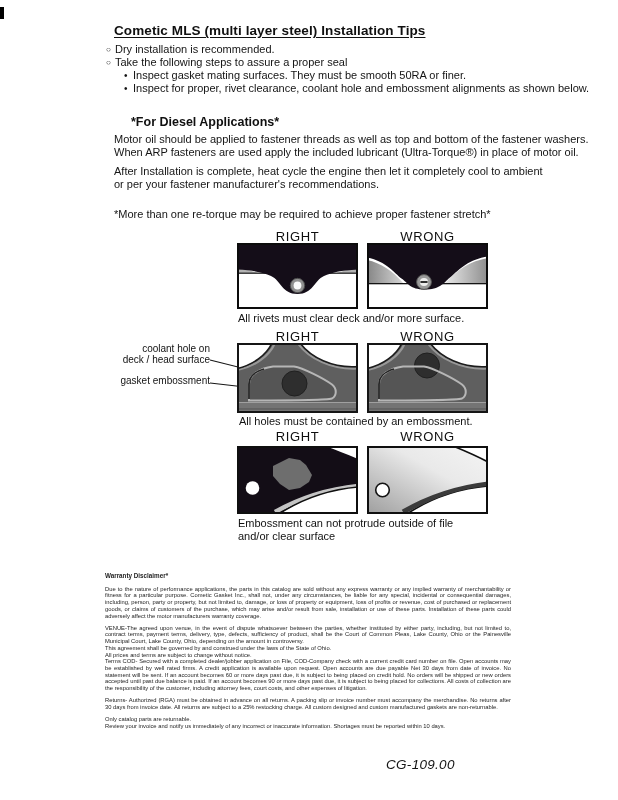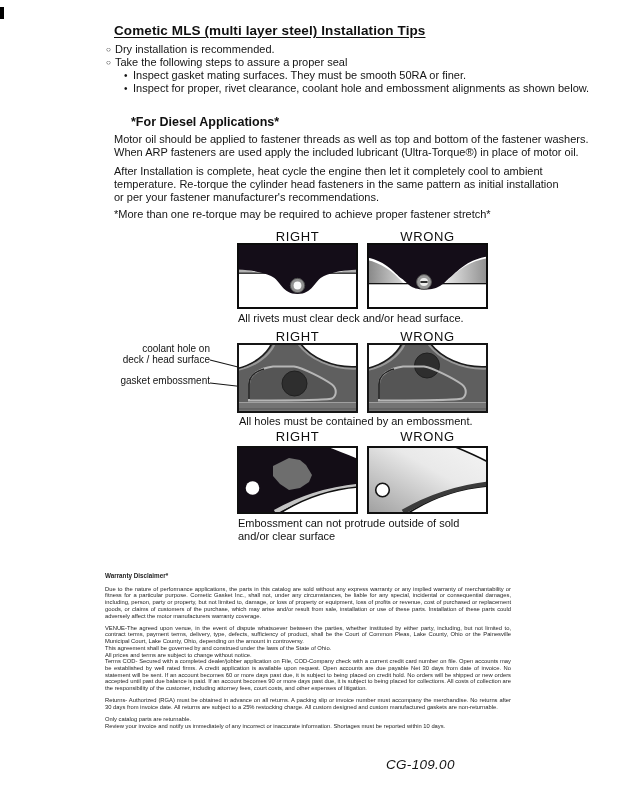--- a/index.html
+++ b/index.html
@@ -75,21 +75,20 @@
 
   <div class="abs" id="diesel-heading">*For Diesel Applications*</div>
 
   <div class="abs body-para" id="diesel-p1">
     <span class="line">Motor oil should be applied to fastener threads as well as top and bottom of the fastener washers.</span>
     <span class="line">When ARP fasteners are used apply the included lubricant (Ultra-Torque®) in place of motor oil.</span>
   </div>
 
   <div class="abs body-para" id="diesel-p2">
     <span class="line">After Installation is complete, heat cycle the engine then let it completely cool to ambient</span>
-    <span class="line">temperature. Re-torque the cylinder head fasteners in the same pattern as initial installation</span>
     <span class="line">or per your fastener manufacturer's recommendations.</span>
   </div>
 
   <div class="abs body-para" id="diesel-note">*More than one re-torque may be required to achieve proper fastener stretch*</div>
 
   <div class="abs rw-label" id="r1-right-label">RIGHT</div>
   <div class="abs rw-label" id="r1-wrong-label">WRONG</div>
 
   <div class="abs panel" id="r1-right">
     <svg width="121" height="66" viewBox="0 0 121 66">
@@ -121,21 +120,21 @@
       <path d="M121,15 C103,18 90,27 78,40 L121,40 Z" fill="url(#r1wR)"></path>
       <rect x="0" y="40" width="121" height="1.3" fill="#141414"></rect>
       <path d="M0,0 H121 V13.5 C102,16 93,26 83,34.5 C76,40.5 73,46.5 57.5,46.5 C43,46.5 41,40 34.5,35.5 C27,30 20,18.5 0,14.5 Z" fill="#140d18"></path>
       <circle cx="57" cy="39" r="7.4" fill="#9a9a9a" stroke="#555555" stroke-width="1"></circle>
       <circle cx="57" cy="39" r="4.1" fill="#ededed"></circle>
       <rect x="53.2" y="38.1" width="7.6" height="1.9" rx="0.9" fill="#2f2f2f"></rect>
       <rect x="1" y="1" width="119" height="64" fill="none" stroke="#0c0c0c" stroke-width="2"></rect>
     </svg>
   </div>
 
-  <div class="abs caption" id="caption-row1">All rivets must clear deck and/or head surface.</div>
+  <div class="abs caption" id="caption-row1">All rivets must clear deck and/or more surface.</div>
 
   <div class="abs rw-label" id="r2-right-label">RIGHT</div>
   <div class="abs rw-label" id="r2-wrong-label">WRONG</div>
 
   <div class="abs diag-label" id="label-coolant">
     <span class="line">coolant hole on</span>
     <span class="line">deck / head surface</span>
   </div>
   <div class="abs diag-label" id="label-embossment">gasket embossment</div>
 
@@ -216,21 +215,21 @@
       </defs>
       <rect x="0" y="0" width="121" height="68" fill="#ffffff"></rect>
       <path d="M0,0 H86 C97,4.5 109,9.5 121,16 V40 C93,42.5 64,52 40,68 L0,68 Z" fill="url(#r3wg)" stroke="#101010" stroke-width="1.6"></path>
       <path d="M36,66 C62,51 92,41.5 121,38" stroke="#3b3b3b" stroke-width="5" fill="none" clip-path="url(#r3wclip)"></path>
       <circle cx="15.5" cy="44" r="6.8" fill="#ffffff" stroke="#141414" stroke-width="1.6"></circle>
       <rect x="1" y="1" width="119" height="66" fill="none" stroke="#0f0f0f" stroke-width="2"></rect>
     </svg>
   </div>
 
   <div class="abs caption" id="caption-row3">
-    <span class="line">Embossment can not protrude outside of sold</span>
+    <span class="line">Embossment can not protrude outside of file</span>
     <span class="line">and/or clear surface</span>
   </div>
 
   <div class="abs" id="disclaimer">
     <div id="disclaimer-heading">Warranty Disclaimer*</div>
     <p class="d-para">Due to the nature of performance applications, the parts in this catalog are sold without any express warranty or any implied warranty of merchantability or fitness for a particular purpose.  Cometic Gasket Inc., shall not, under any circumstances, be liable for any special, incidental or consequential damages, including, person, party or property, but not limited to, damage, or loss of property or equipment, loss of profits or revenue, cost of purchased or replacement goods, or claims of customers of the purchase, which may arise and/or result from sale, installation or use of these parts.  Installation of these parts could adversely affect the motor manufacturers warranty coverage.</p>
     <p class="d-para tight">VENUE-The agreed upon venue, in the event of dispute whatsoever between the parties, whether instituted by either party, including, but not limited to, contract terms, payment terms, delivery, type, defects, sufficiency of product, shall be the Court of Common Pleas, Lake County, Ohio or the Painesville Municipal Court, Lake County, Ohio, depending on the amount in controversy.</p>
     <p class="d-para d-line">This agreement shall be governed by and construed under the laws of the State of Ohio.</p>
     <p class="d-para d-line">All prices and terms are subject to change without notice.</p>
     <p class="d-para">Terms COD- Secured with a completed dealer/jobber application on File, COD-Company check with a current credit card number on file.  Open accounts may be established by well rated firms.  A credit application is available upon request.  Open accounts are due payable Net 30 days from date of invoice.  No statement will be sent.  If an account becomes 60 or more days past due, it is subject to being placed on credit hold.  No orders will be shipped or new orders accepted until past due balance is paid.  If an account becomes 90 or more days past due, it is subject to being placed for collections.  All costs of collection are the responsibility of the customer, including attorney fees, court costs, and other expenses of litigation.</p>

